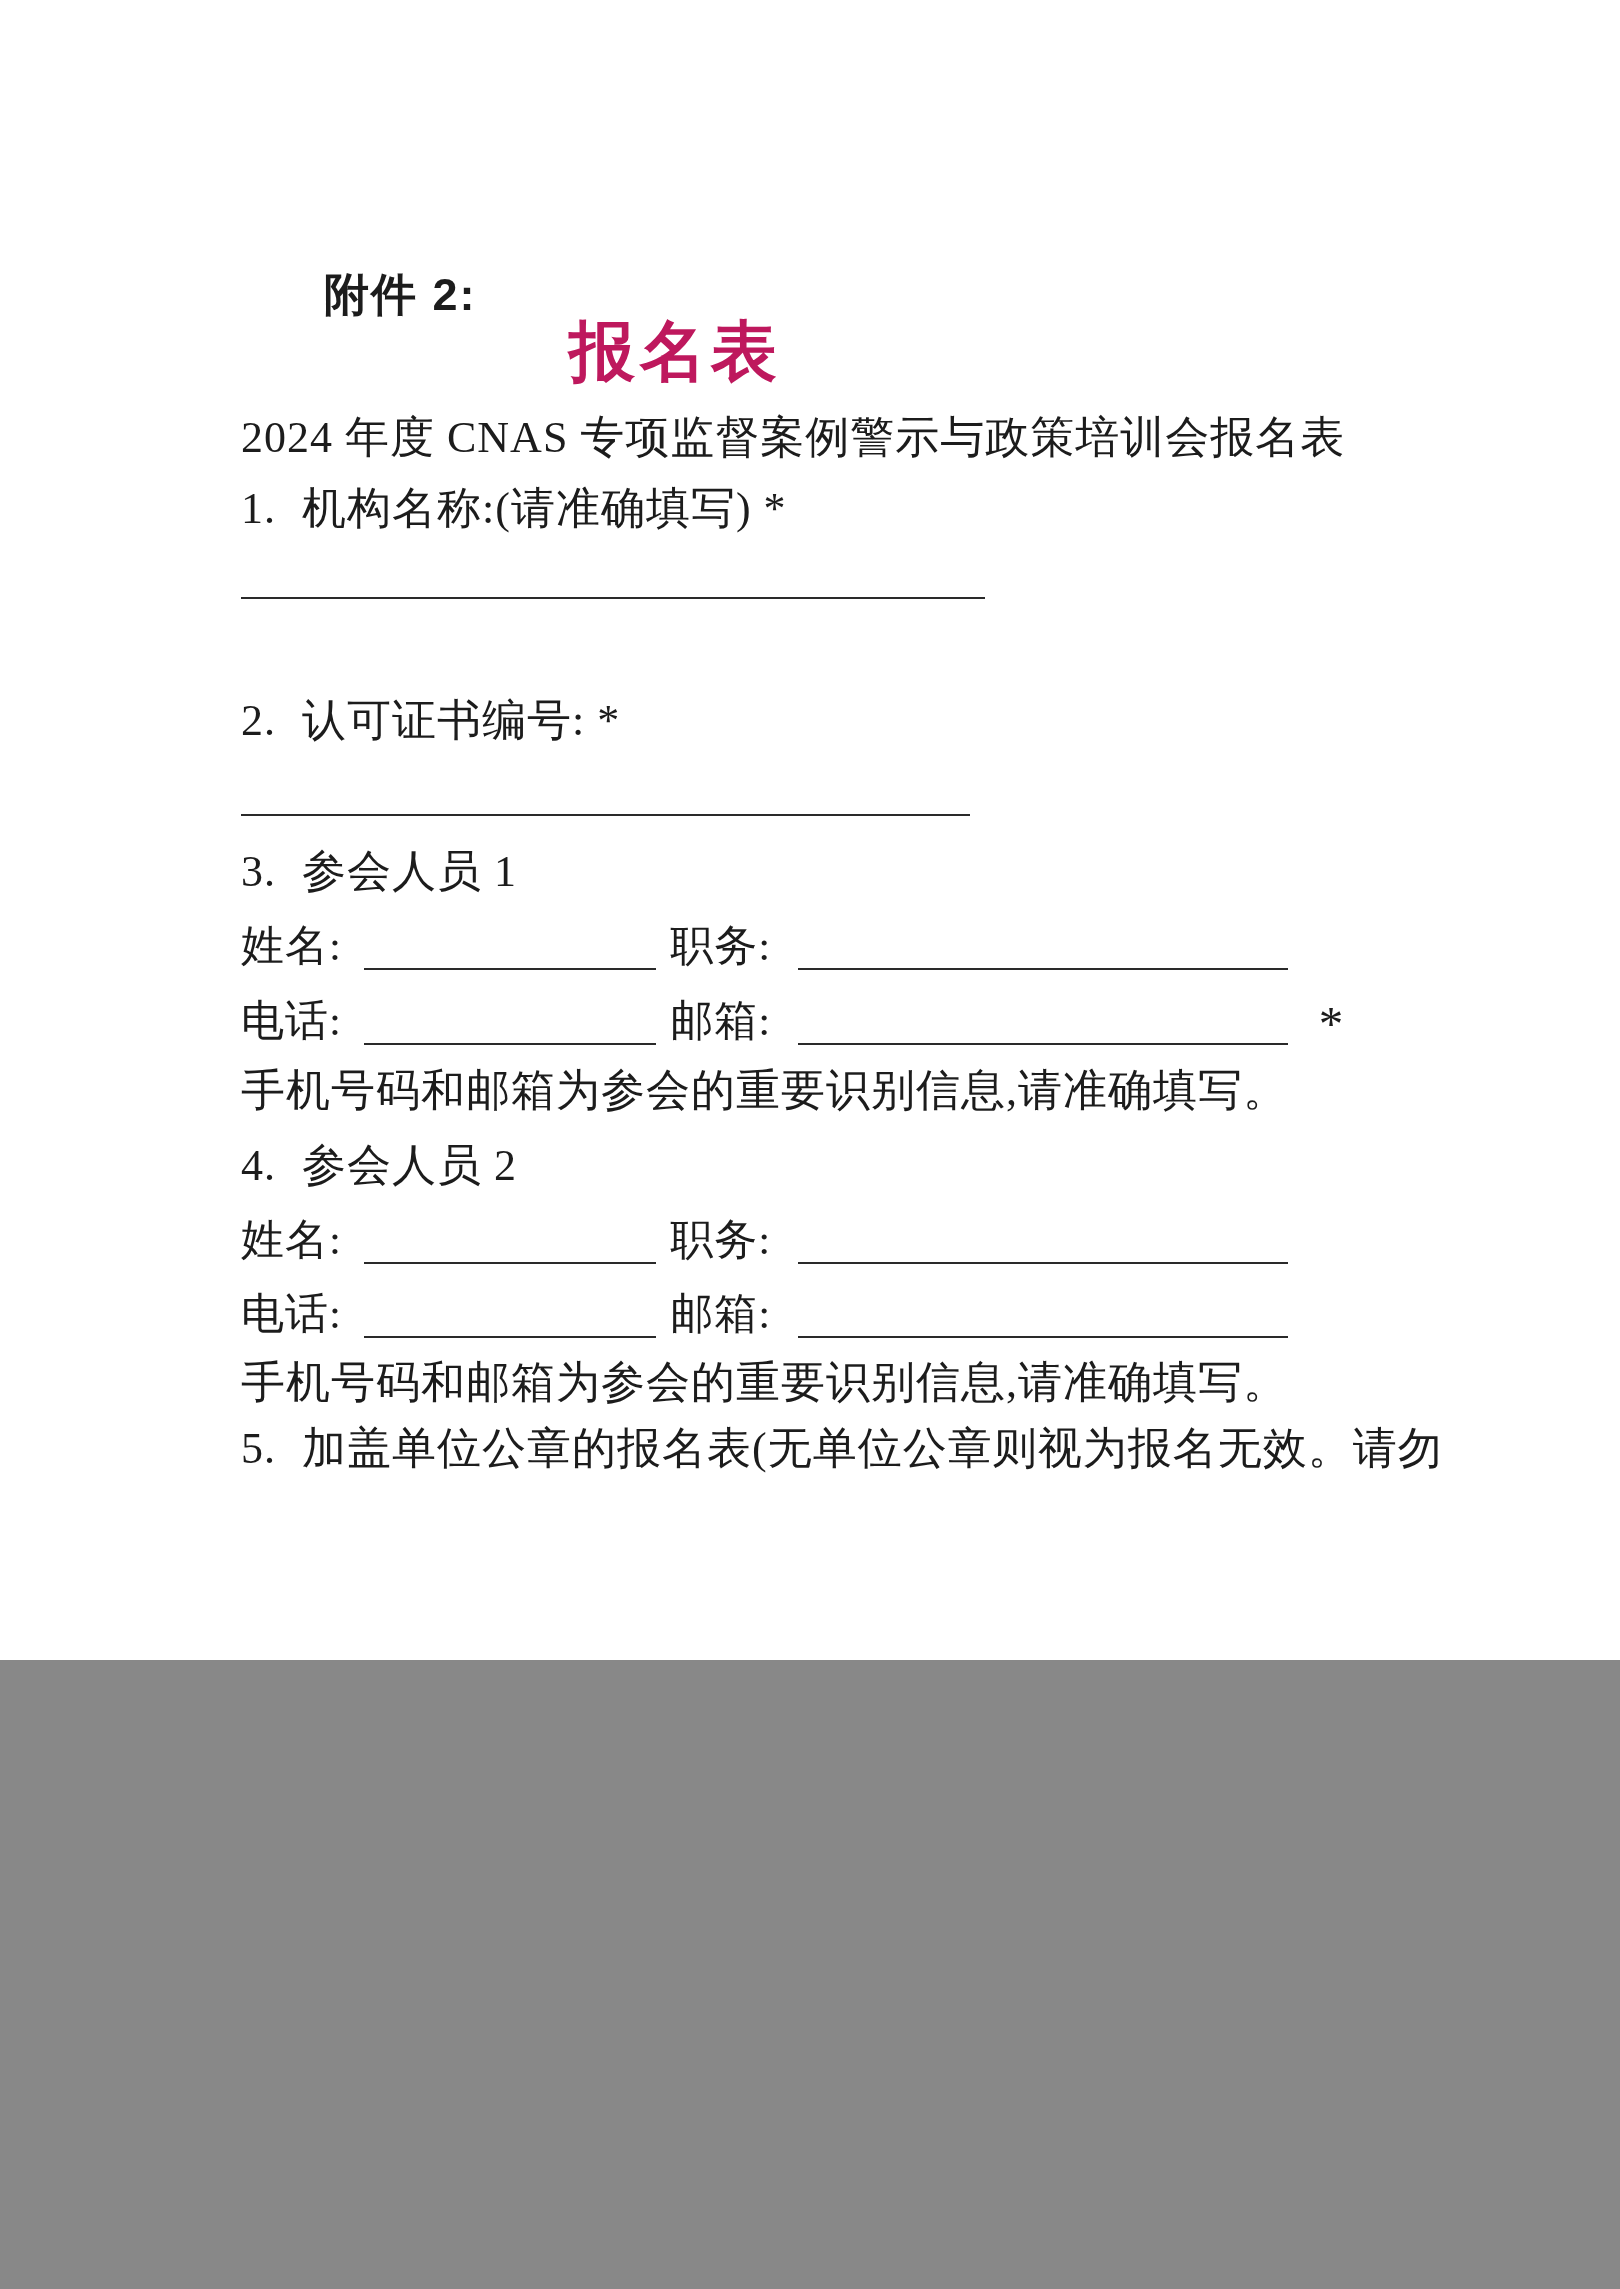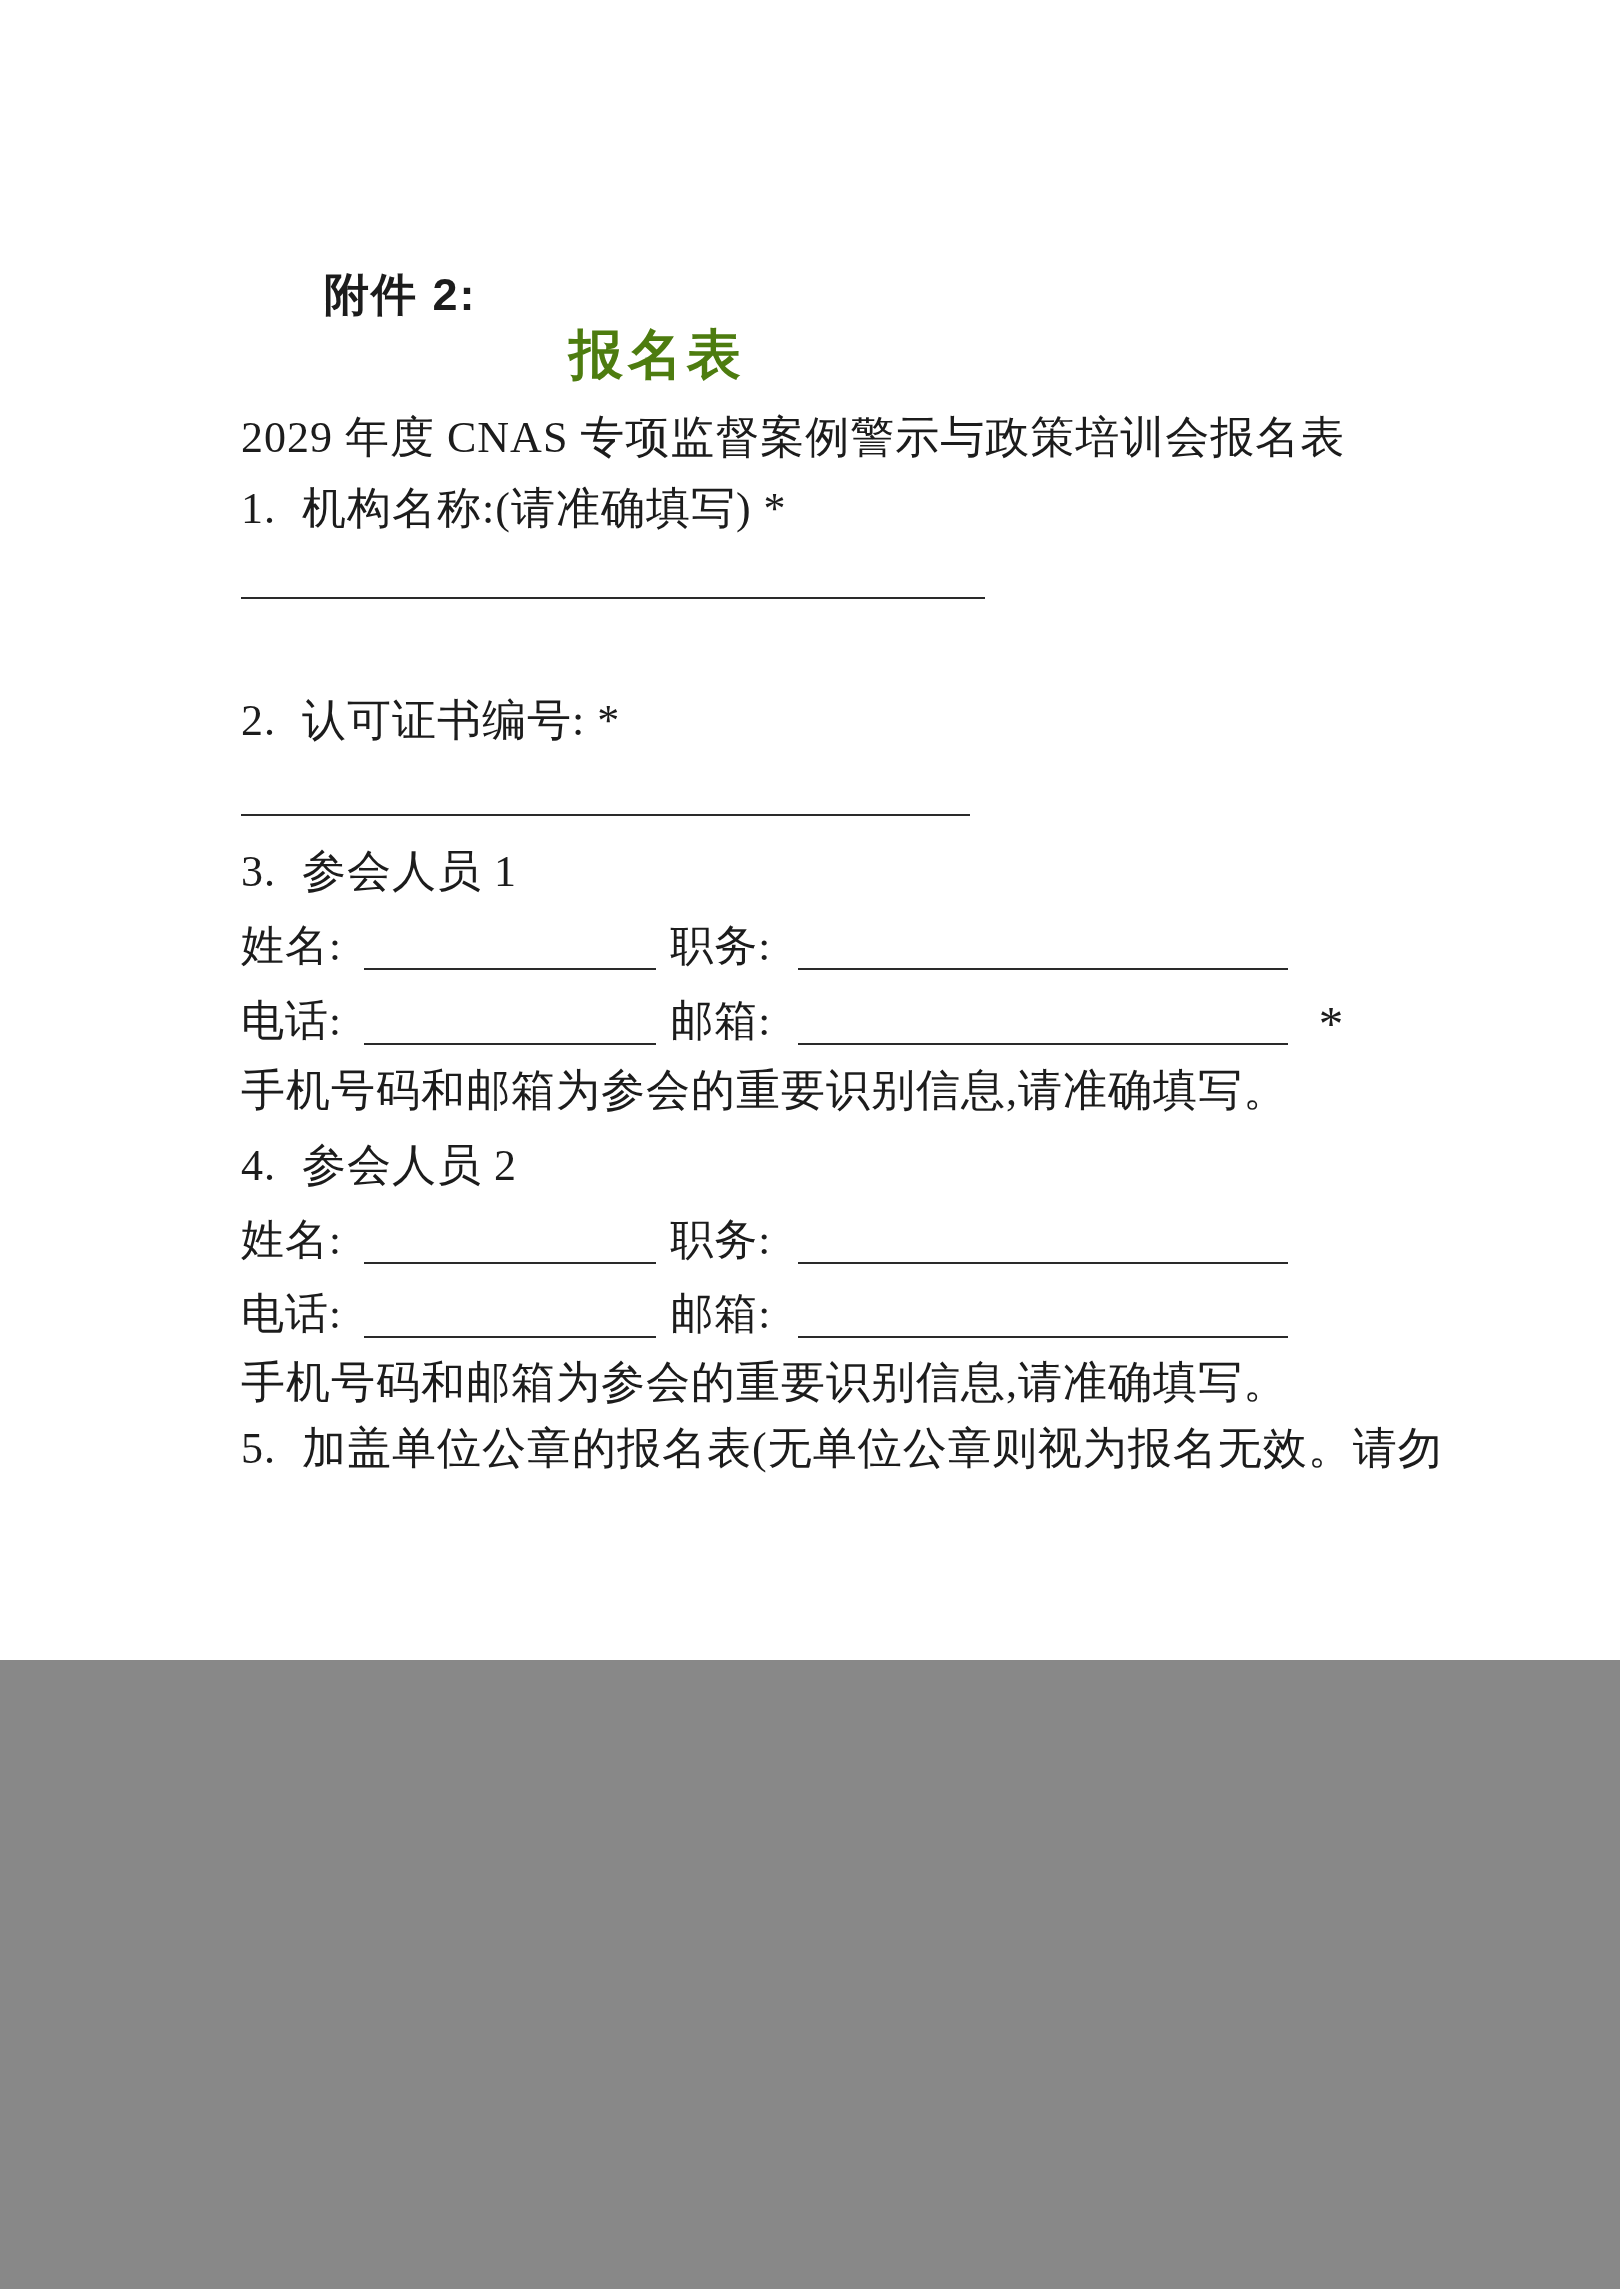--- a/index.html
+++ b/index.html
@@ -16,24 +16,24 @@
   .abs { position: absolute; white-space: pre; }
 
   
   .attachment {
     left: 324px; top: 272px;
     font-family: "Liberation Sans", sans-serif;
     font-weight: bold; font-size: 45px; line-height: 1;
     letter-spacing: 2px;
   }
   .doc-title {
-    left: 569px; top: 327px;
+    left: 569px; top: 318px;
     font-family: "Liberation Sans", sans-serif;
-    font-weight: bold; font-size: 54px; line-height: 1;
-    letter-spacing: 4.9px; color: #4d7c0f;
+    font-weight: bold; font-size: 66px; line-height: 1;
+    letter-spacing: 4.9px; color: #be185d;
   }
   .subtitle {
     left: 241px; top: 416px;
     font-size: 44px; line-height: 1;
     letter-spacing: 1px;
   }
 
   
   .item { position: absolute; display: flex; font-size: 44px; line-height: 1; letter-spacing: 1px; }
   .item .num { width: 61px; flex: none; }
@@ -100,21 +100,21 @@
 </style>
 </head>
 <body>
 
 <div class="page">
 
   <div class="abs attachment">附件 2:</div>
 
   <div class="abs doc-title">报名表</div>
 
-  <div class="abs subtitle">2029 年度 CNAS 专项监督案例警示与政策培训会报名表</div>
+  <div class="abs subtitle">2024 年度 CNAS 专项监督案例警示与政策培训会报名表</div>
 
   <div class="item item-1">
     <span class="num">1.</span>
     <span>机构名称:(请准确填写)  *</span>
   </div>
   <div class="rule rule-1"></div>
 
   <div class="item item-2">
     <span class="num">2.</span>
     <span>认可证书编号: *</span>

